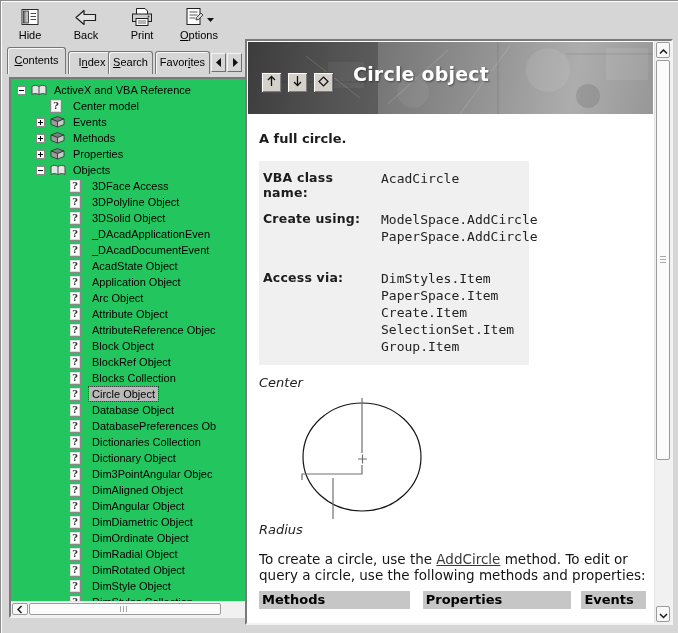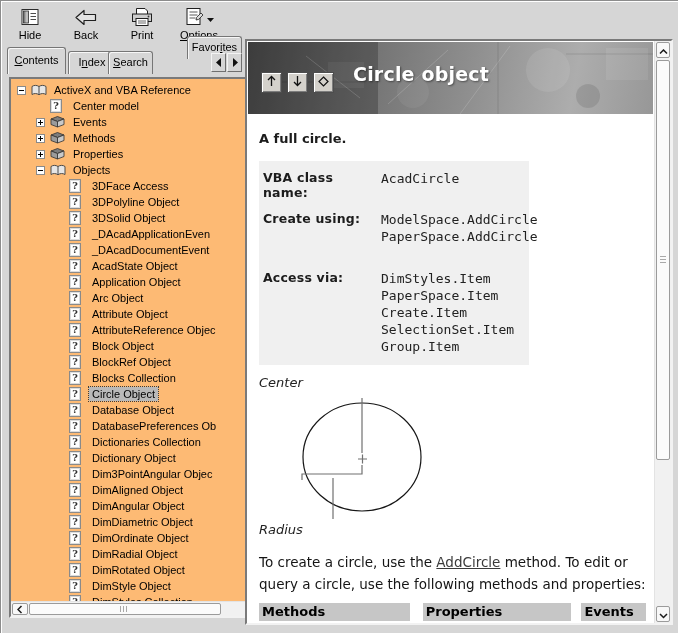--- a/index.html
+++ b/index.html
@@ -14,27 +14,27 @@
   .ticon{height:22px;display:flex;align-items:flex-end;gap:2px;}
   .tlabel{font-size:11px;color:#000;margin-top:2px;white-space:nowrap;}
 
   
   .tab{position:absolute;background:#d6d6d6;border:1px solid #767676;border-bottom:none;
     border-radius:3px 3px 0 0;box-shadow:inset 1px 1px 0 #f7f7f7;font-size:11px;
     text-align:center;padding-top:4px;color:#000;cursor:default;}
   .t0{left:6px;top:46px;width:59px;height:27px;z-index:2;padding-top:6px;}
   .t1{left:67px;top:50px;width:48px;height:23px;}
   .t2{left:107px;top:50px;width:45px;height:23px;}
-  .t3{left:154px;top:35px;width:55px;height:23px;margin-left:32px;}
+  .t3{left:154px;top:50px;width:55px;height:23px;}
   .tabscroll{position:absolute;top:52px;width:15px;height:19px;background:#d6d6d6;
     border:1px solid;border-color:#f4f4f4 #6f6f6f #6f6f6f #f4f4f4;display:flex;align-items:center;justify-content:center;padding:0;}
   .ts-left{left:210px;}.ts-right{left:226px;}
 
   
-  .tree-pane{position:absolute;left:8px;top:76px;width:265px;height:541px;background:#fdba74;
+  .tree-pane{position:absolute;left:8px;top:76px;width:265px;height:541px;background:#22c55e;
     border:2px solid;border-color:#7a7a7a #f2f2f2 #f2f2f2 #7a7a7a;}
   .tree-view{position:absolute;left:0;top:0;right:17px;bottom:15px;overflow:hidden;padding-top:3px;}
   .trow{height:16px;display:flex;align-items:center;white-space:nowrap;font-size:11px;color:#000;cursor:default;}
   .exp{width:9px;height:9px;margin-right:5px;flex:0 0 auto;display:flex;}
   .expsp{width:14px;flex:0 0 auto;}
   .tico{width:17px;margin-right:3px;flex:0 0 auto;display:flex;align-items:center;}
   .tlbl{padding:1px 3px;}
   .tlbl.sel{background:#b9b9b9;outline:1px dotted #3c3c3c;}
 
   
@@ -74,21 +74,21 @@
     font-family:"DejaVu Sans",sans-serif;color:#111;}
   .intro{margin:16px 0 0;font-size:13px;font-weight:bold;color:#1c1c1c;}
   .infobox{margin-top:15px;width:270px;background:#f0f0f0;padding:9px 4px 10px 4px;}
   .irow{display:flex;margin-bottom:11px;}
   .irow:last-child{margin-bottom:0;margin-top:25px;}
   .ilabel{flex:0 0 118px;font-size:12.5px;font-weight:bold;color:#1c1c1c;letter-spacing:.2px;}
   .ivals{font-family:"DejaVu Sans Mono",monospace;font-size:13px;line-height:17px;color:#222;}
   .figlabel{font-size:13px;font-style:italic;color:#222;margin-top:10px;}
   .figlabel.rad{margin-top:2px;}
   .diagram{display:block;margin:6px 0 0 22px;}
-  .para{margin:14px 0 0;font-size:13.5px;line-height:22px;max-width:400px;color:#151515;}
+  .para{margin:14px 0 0;font-size:13.5px;line-height:16px;max-width:400px;color:#151515;}
   .link{color:#3a3a3a;text-decoration:underline;cursor:pointer;}
   .memtable{display:flex;margin-top:8px;}
   .mcol{display:flex;flex-direction:column;}
   .mcol0{width:154px;margin-right:13px;}
   .mcol1{width:152px;margin-right:10px;}
   .mcol2{width:66px;}
   .mhead{background:#c6c6c6;font-size:13px;font-weight:bold;padding:1px 0 2px 3px;color:#000;}
 </style>
 </head>
 <body>

